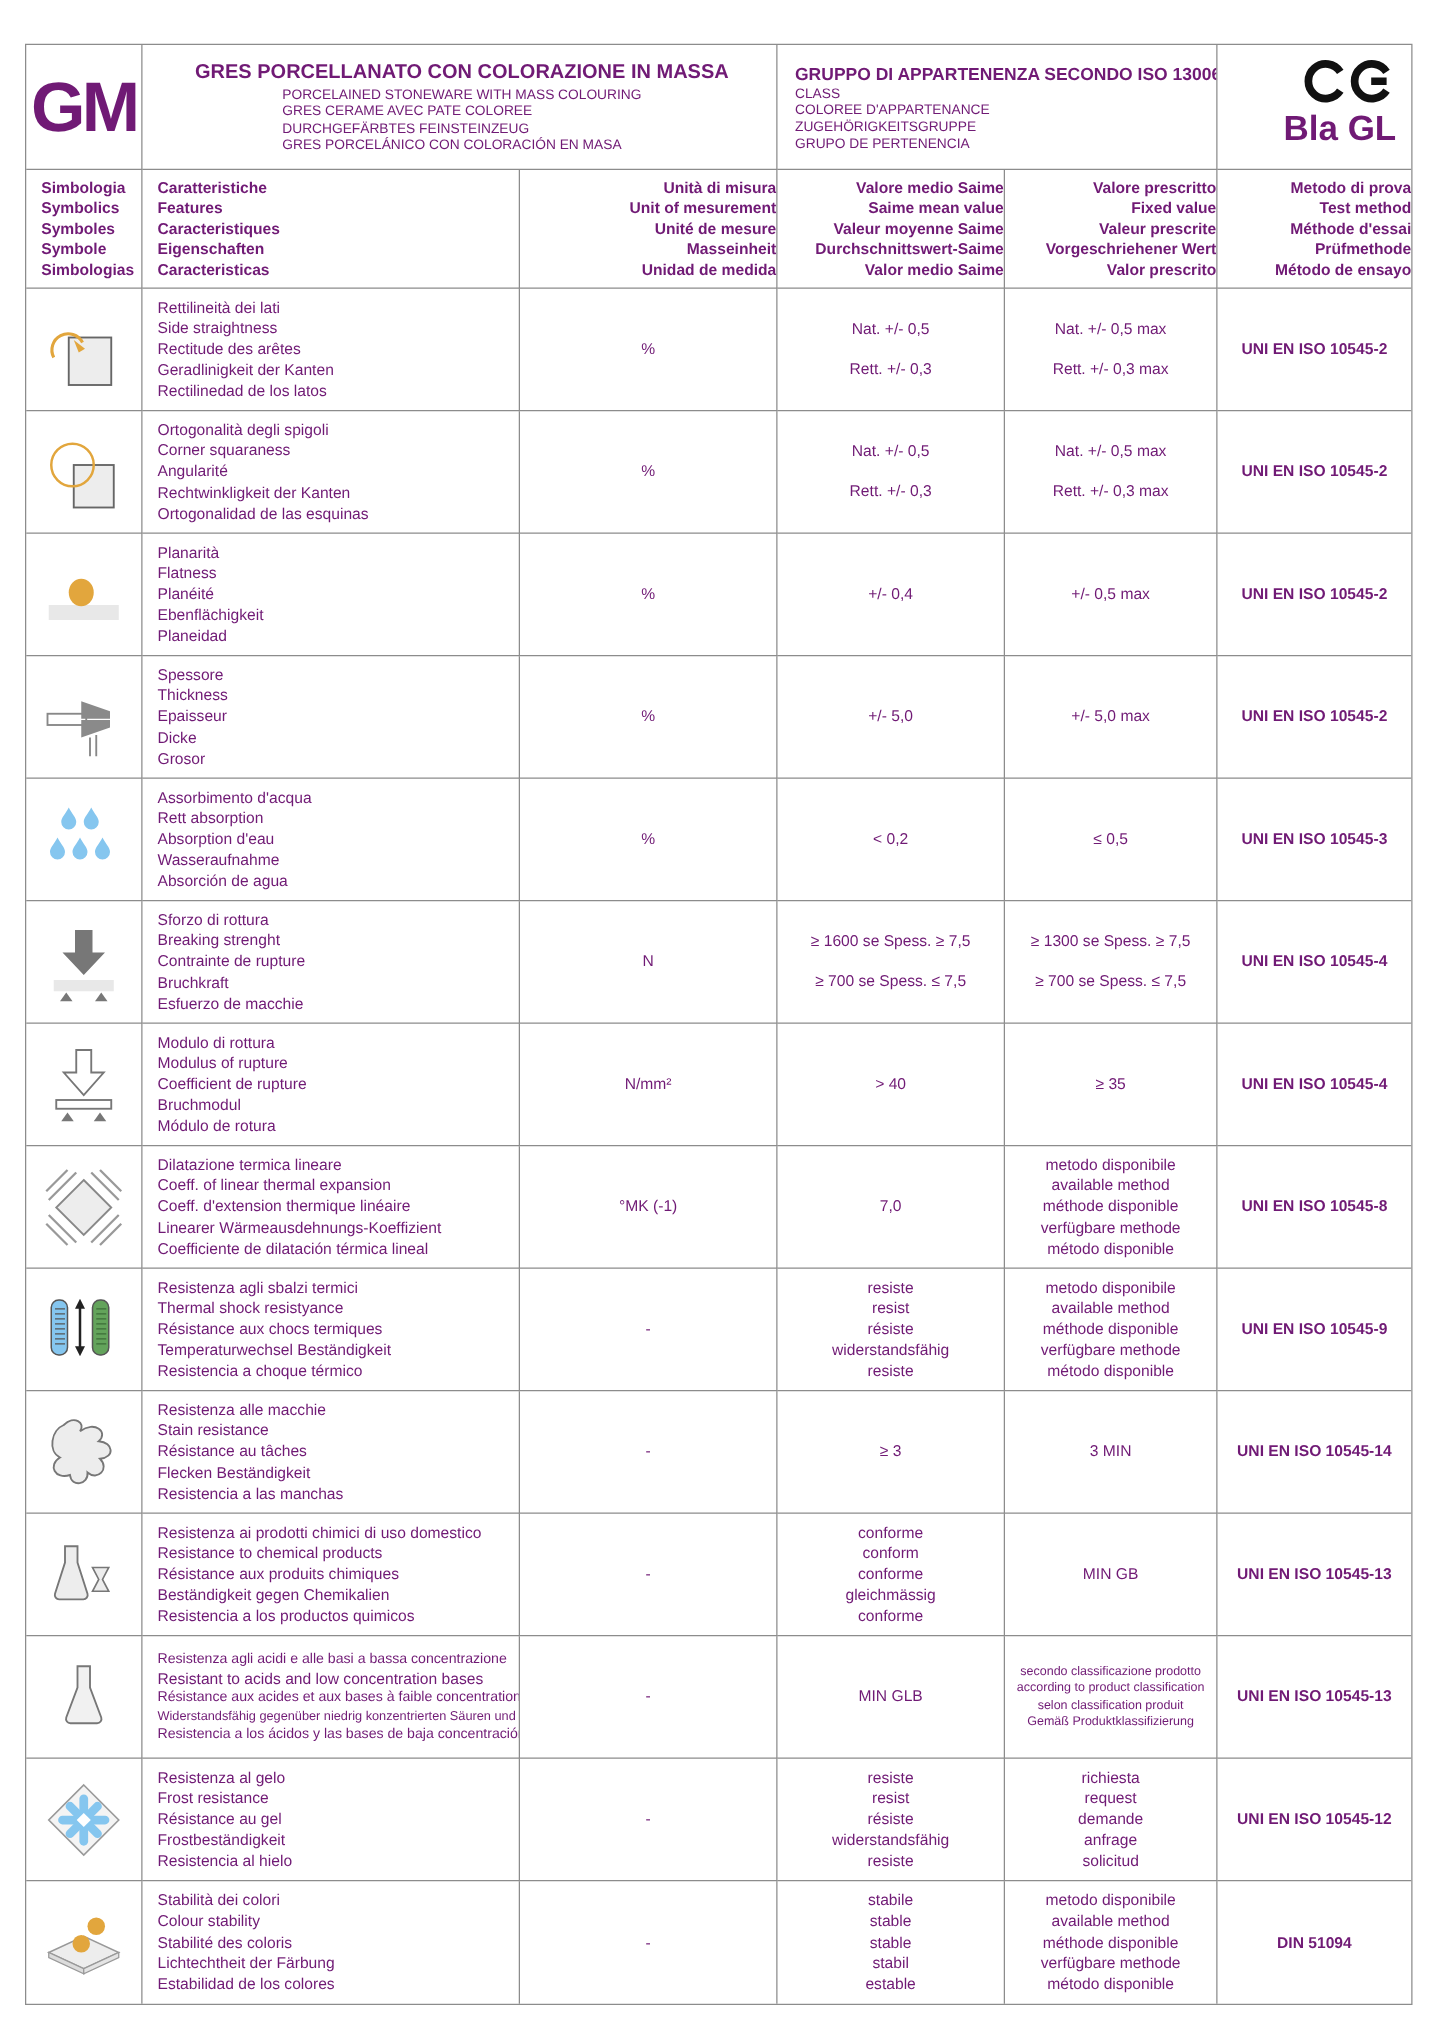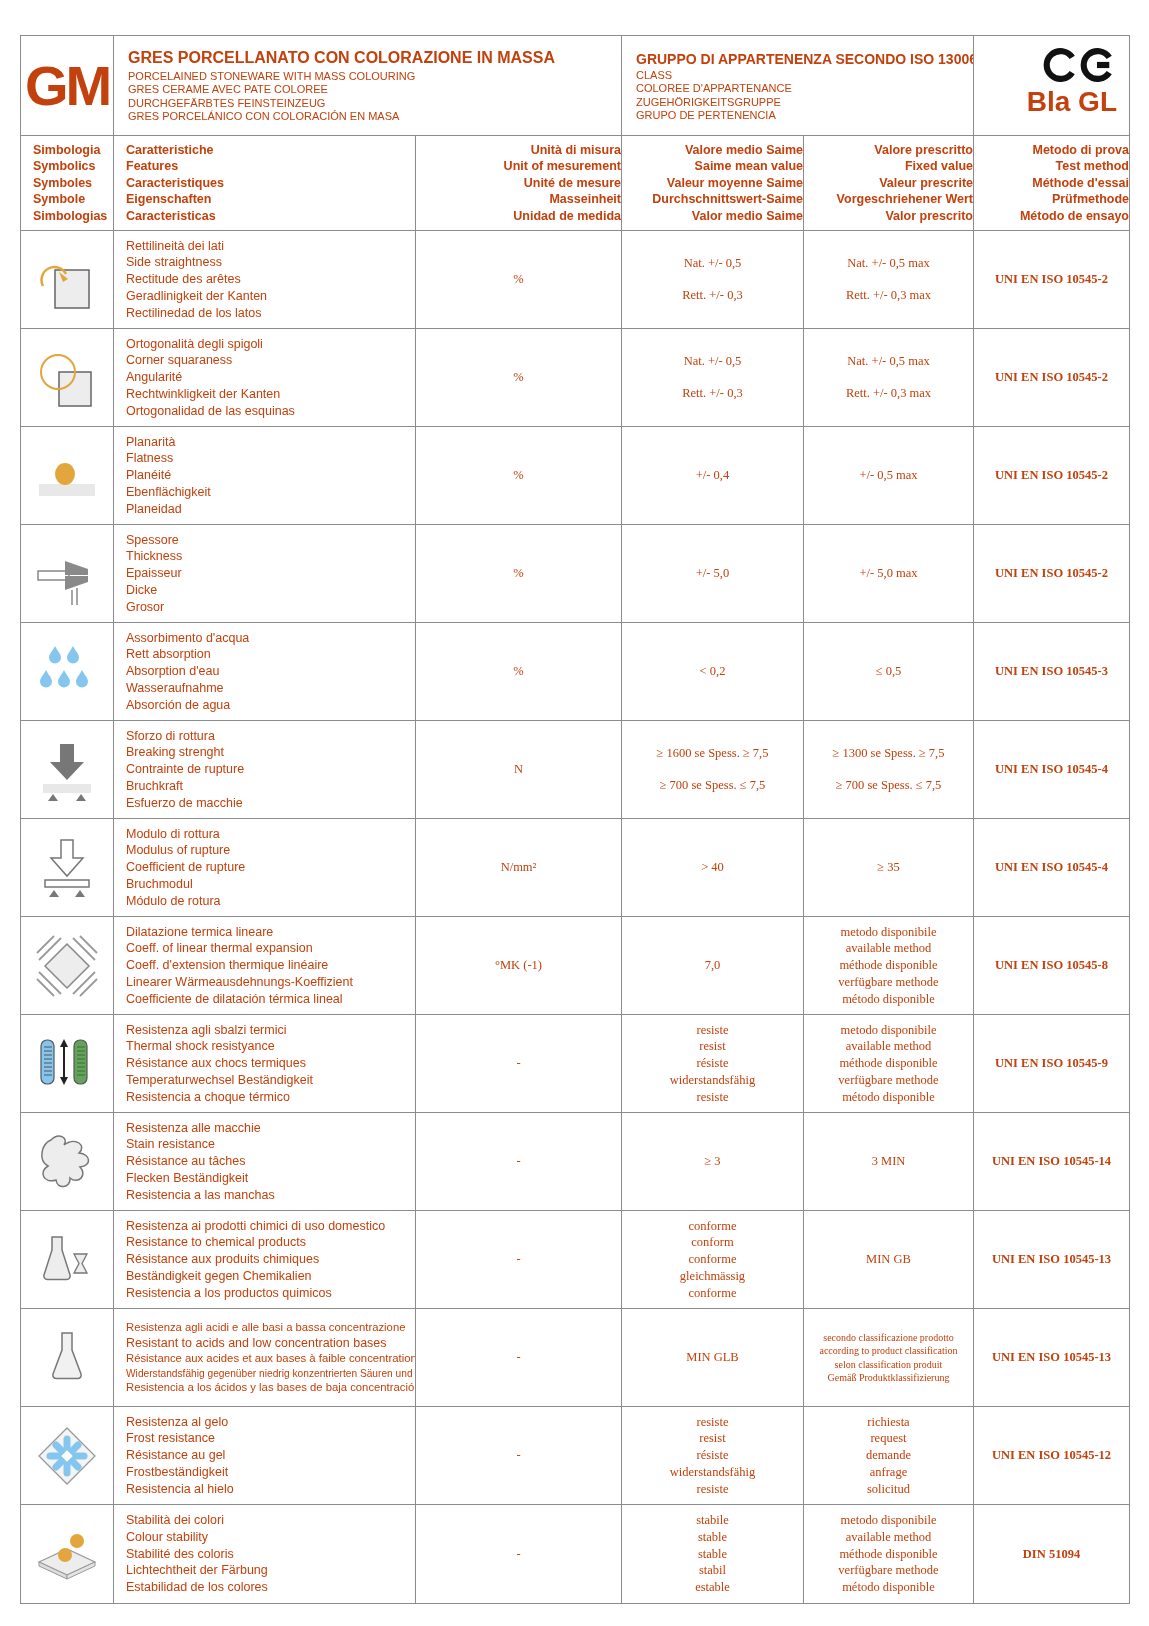--- a/index.html
+++ b/index.html
@@ -1,55 +1,55 @@
 <!DOCTYPE html>
 <html><head>
 <meta charset="utf-8">
 <style>
   html,body{margin:0;padding:0;background:#fff;}
   .page{
     width:1149px;height:1626px;box-sizing:border-box;
     padding:35px 21px 0 20px;background:#fff;
-    font-family:"Liberation Sans",sans-serif;color:#c2410c;
+    font-family:"Liberation Sans",sans-serif;color:#701a75;
   }
   .sheet{
     display:grid;
     grid-template-columns:93px 302px 206px 182px 170px 155px;
     border:1px solid #8c8c8c;
     width:1108px;box-sizing:content-box;
   }
   .cell{
     border-right:1px solid #8c8c8c;border-bottom:1px solid #8c8c8c;
     box-sizing:border-box;display:flex;flex-direction:column;justify-content:center;
     overflow:hidden;
   }
   .cell.noright{border-right:none;}
   .cell.nobottom{border-bottom:none;}
   
   .h-band{height:100px;}
   .logo-cell{align-items:center;justify-content:center;}
   .logo{font-size:56px;font-weight:bold;letter-spacing:-3px;line-height:1;}
-  .product-cell{grid-column:span 2;padding:8px 10px 6px 14px;justify-content:center;}
+  .product-cell{grid-column:span 2;padding:8px 10px 6px 14px;justify-content:center;align-items:center;}
   .group-cell{grid-column:span 2;padding:8px 10px 6px 14px;justify-content:center;}
   .block-title{font-weight:bold;font-size:16px;line-height:1.15;margin-bottom:2px;white-space:nowrap;}
   .group-cell .block-title{font-size:14px;}
   .sub-line{font-size:11px;line-height:1.22;white-space:nowrap;}
   .ce-cell{padding:8px 12px 8px 8px;align-items:flex-end;justify-content:space-between;}
   .ce-mark{margin-top:2px;}
   .class-code{font-size:28px;font-weight:bold;line-height:1;margin-bottom:22px;}
   
   .col-head{height:95px;font-weight:bold;font-size:12.5px;line-height:1.32;}
   .col-head .line{white-space:nowrap;}
   .lefty{align-items:flex-start;padding-left:12px;}
   .centery{align-items:flex-end;text-align:center;}
   
   .row-cell{min-height:98px;font-size:12.5px;line-height:1.34;}
   .sym-cell{align-items:center;justify-content:center;}
   .feat-cell{align-items:flex-start;padding:6px 6px 6px 12px;}
-  .val-cell{align-items:center;text-align:center;font-family:Liberation Serif, serif;}
+  .val-cell{align-items:center;text-align:center;}
   .method-cell{font-weight:bold;align-items:center;text-align:center;font-size:12.5px;}
   .line{white-space:nowrap;}
   .line.spread{margin-top:15px;}
   .line.cond1{font-size:11.3px;}
   .line.cond2{font-size:10.2px;}
   .fixed-small .line{font-size:10px;line-height:1.35;}
   .icon-box svg{display:block;}
 </style>
 </head>
 <body>

